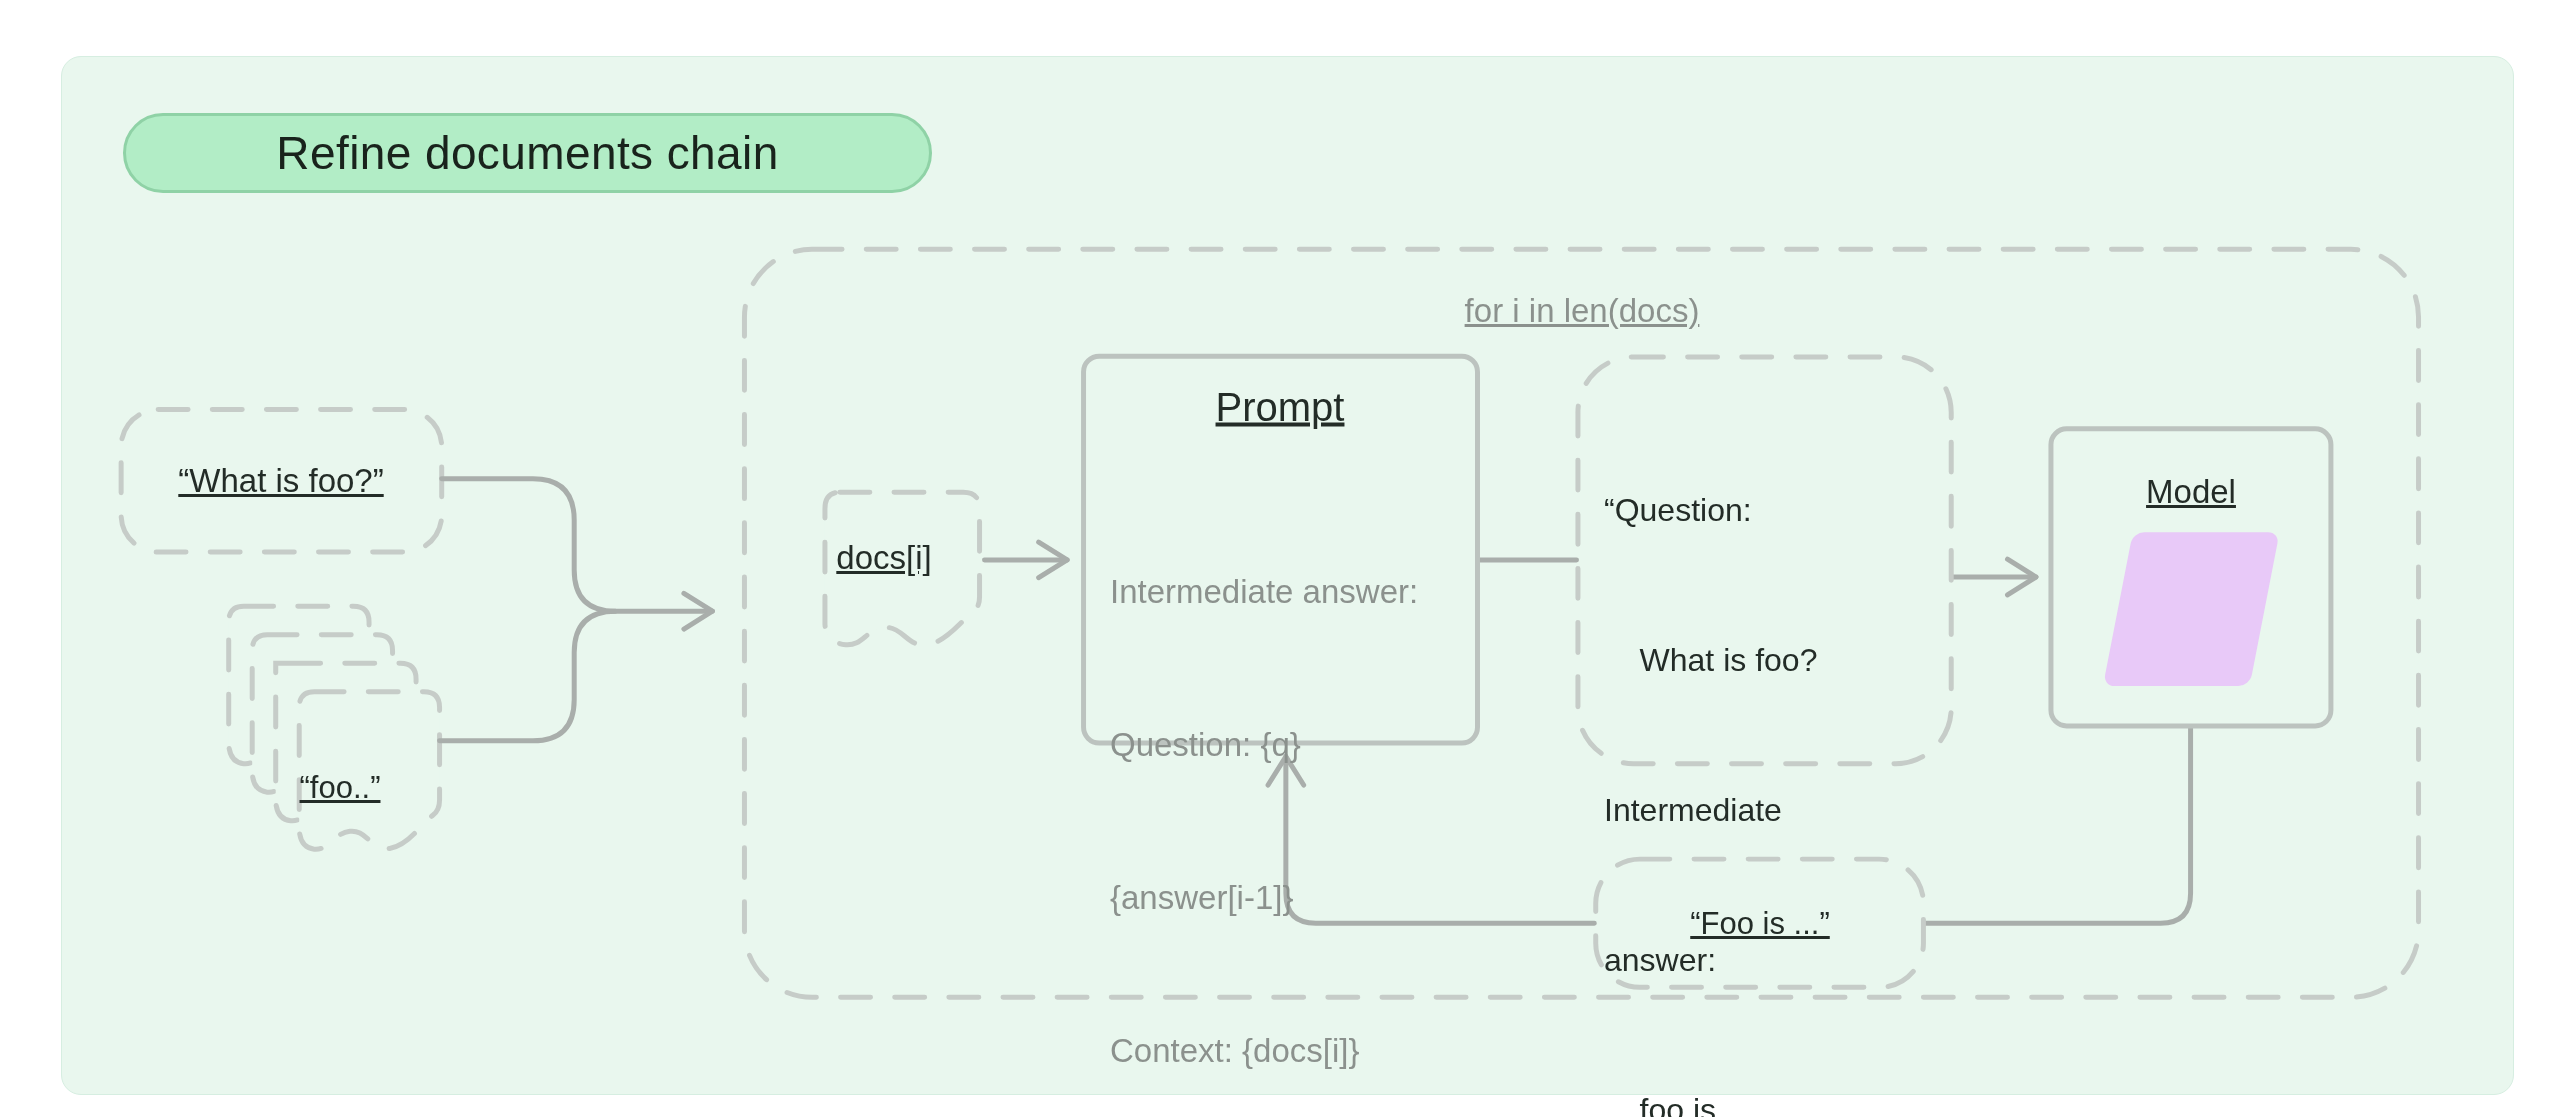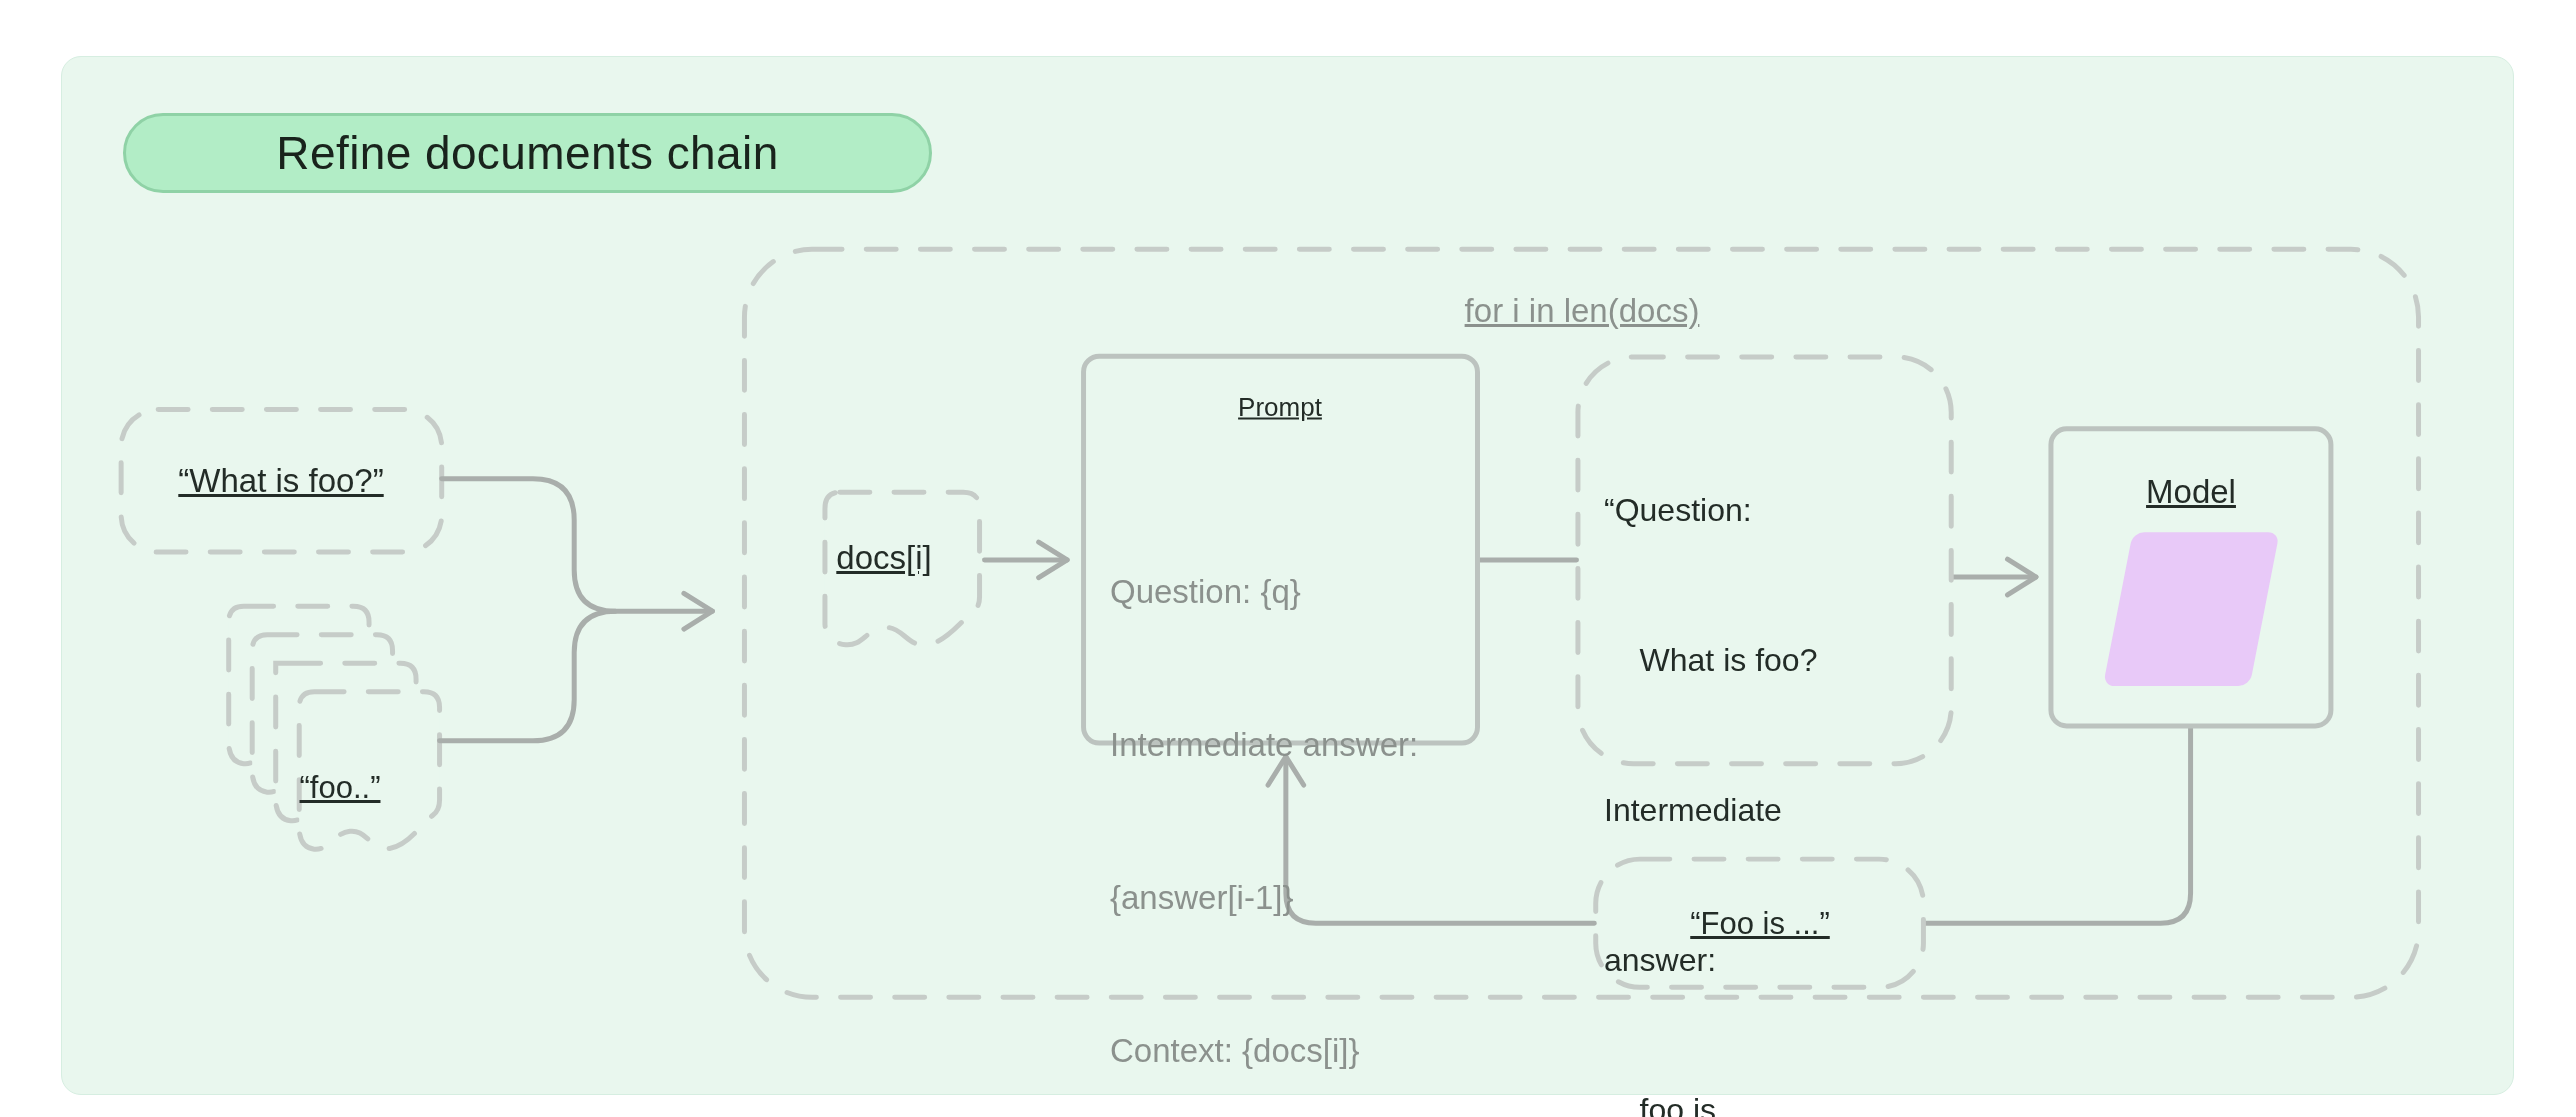--- a/index.html
+++ b/index.html
@@ -43,21 +43,21 @@
     border:3.6px solid var(--badge-border);
     border-radius:57px;
     display:flex;align-items:center;justify-content:center;
     font-size:46px;font-weight:500;color:var(--badge-text);
     letter-spacing:0.4px;
   }
   .label{position:absolute;transform:translate(-50%,-50%);white-space:pre;text-decoration:underline;}
   .loop-label{font-size:33px;color:var(--text-gray);}
   .node-text{font-size:33px;color:var(--text-dark);}
   .node-text-sm{font-size:31px;color:var(--text-dark);}
-  .prompt-title{font-size:26px;color:var(--text-dark);}
+  .prompt-title{font-size:40px;color:var(--text-dark);}
   .model-title{font-size:33px;color:var(--text-dark);}
   .prompt-body{
     position:absolute;left:1110px;top:464px;
     font-size:33px;line-height:51px;color:var(--text-gray);white-space:pre;
   }
   .inter-body{
     position:absolute;left:1604px;top:385px;
     font-size:32px;line-height:50px;color:var(--text-dark);white-space:pre;
   }
 </style>
@@ -115,22 +115,22 @@
 
 <div class="label node-text" style="left:281px;top:481px;text-align:center;">“What is foo?”</div>
 
 <div class="label node-text-sm" style="left:340px;top:752px;margin-top:36px;">“foo..”</div>
 
 <div class="label node-text" style="left:884px;top:558px;">docs[i]</div>
 
 <div class="label prompt-title" style="left:1280px;top:407px;">Prompt</div>
 
 <div class="prompt-body">
+  <div>Intermediate answer:</div>
   <div>Question: {q}</div>
-  <div>Intermediate answer:</div>
   <div>{answer[i-1]}</div>
   <div>Context: {docs[i]}</div>
 </div>
 
 <div class="inter-body">
   <div>“Question:</div>
   <div>    What is foo?</div>
   <div>Intermediate</div>
   <div>answer:</div>
   <div>    foo is...</div>

